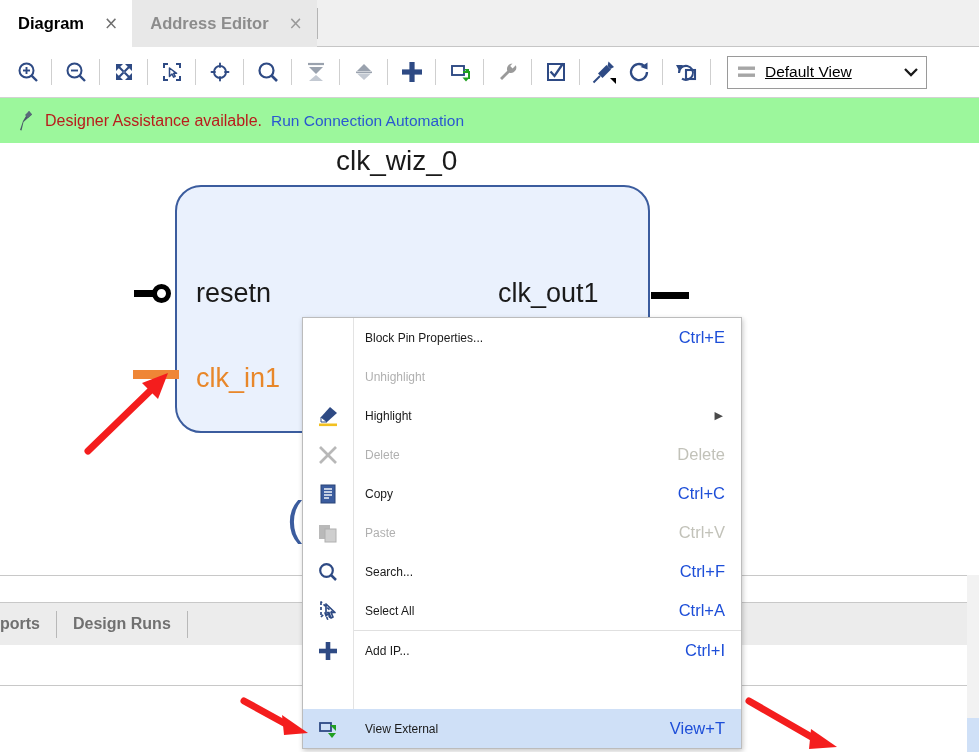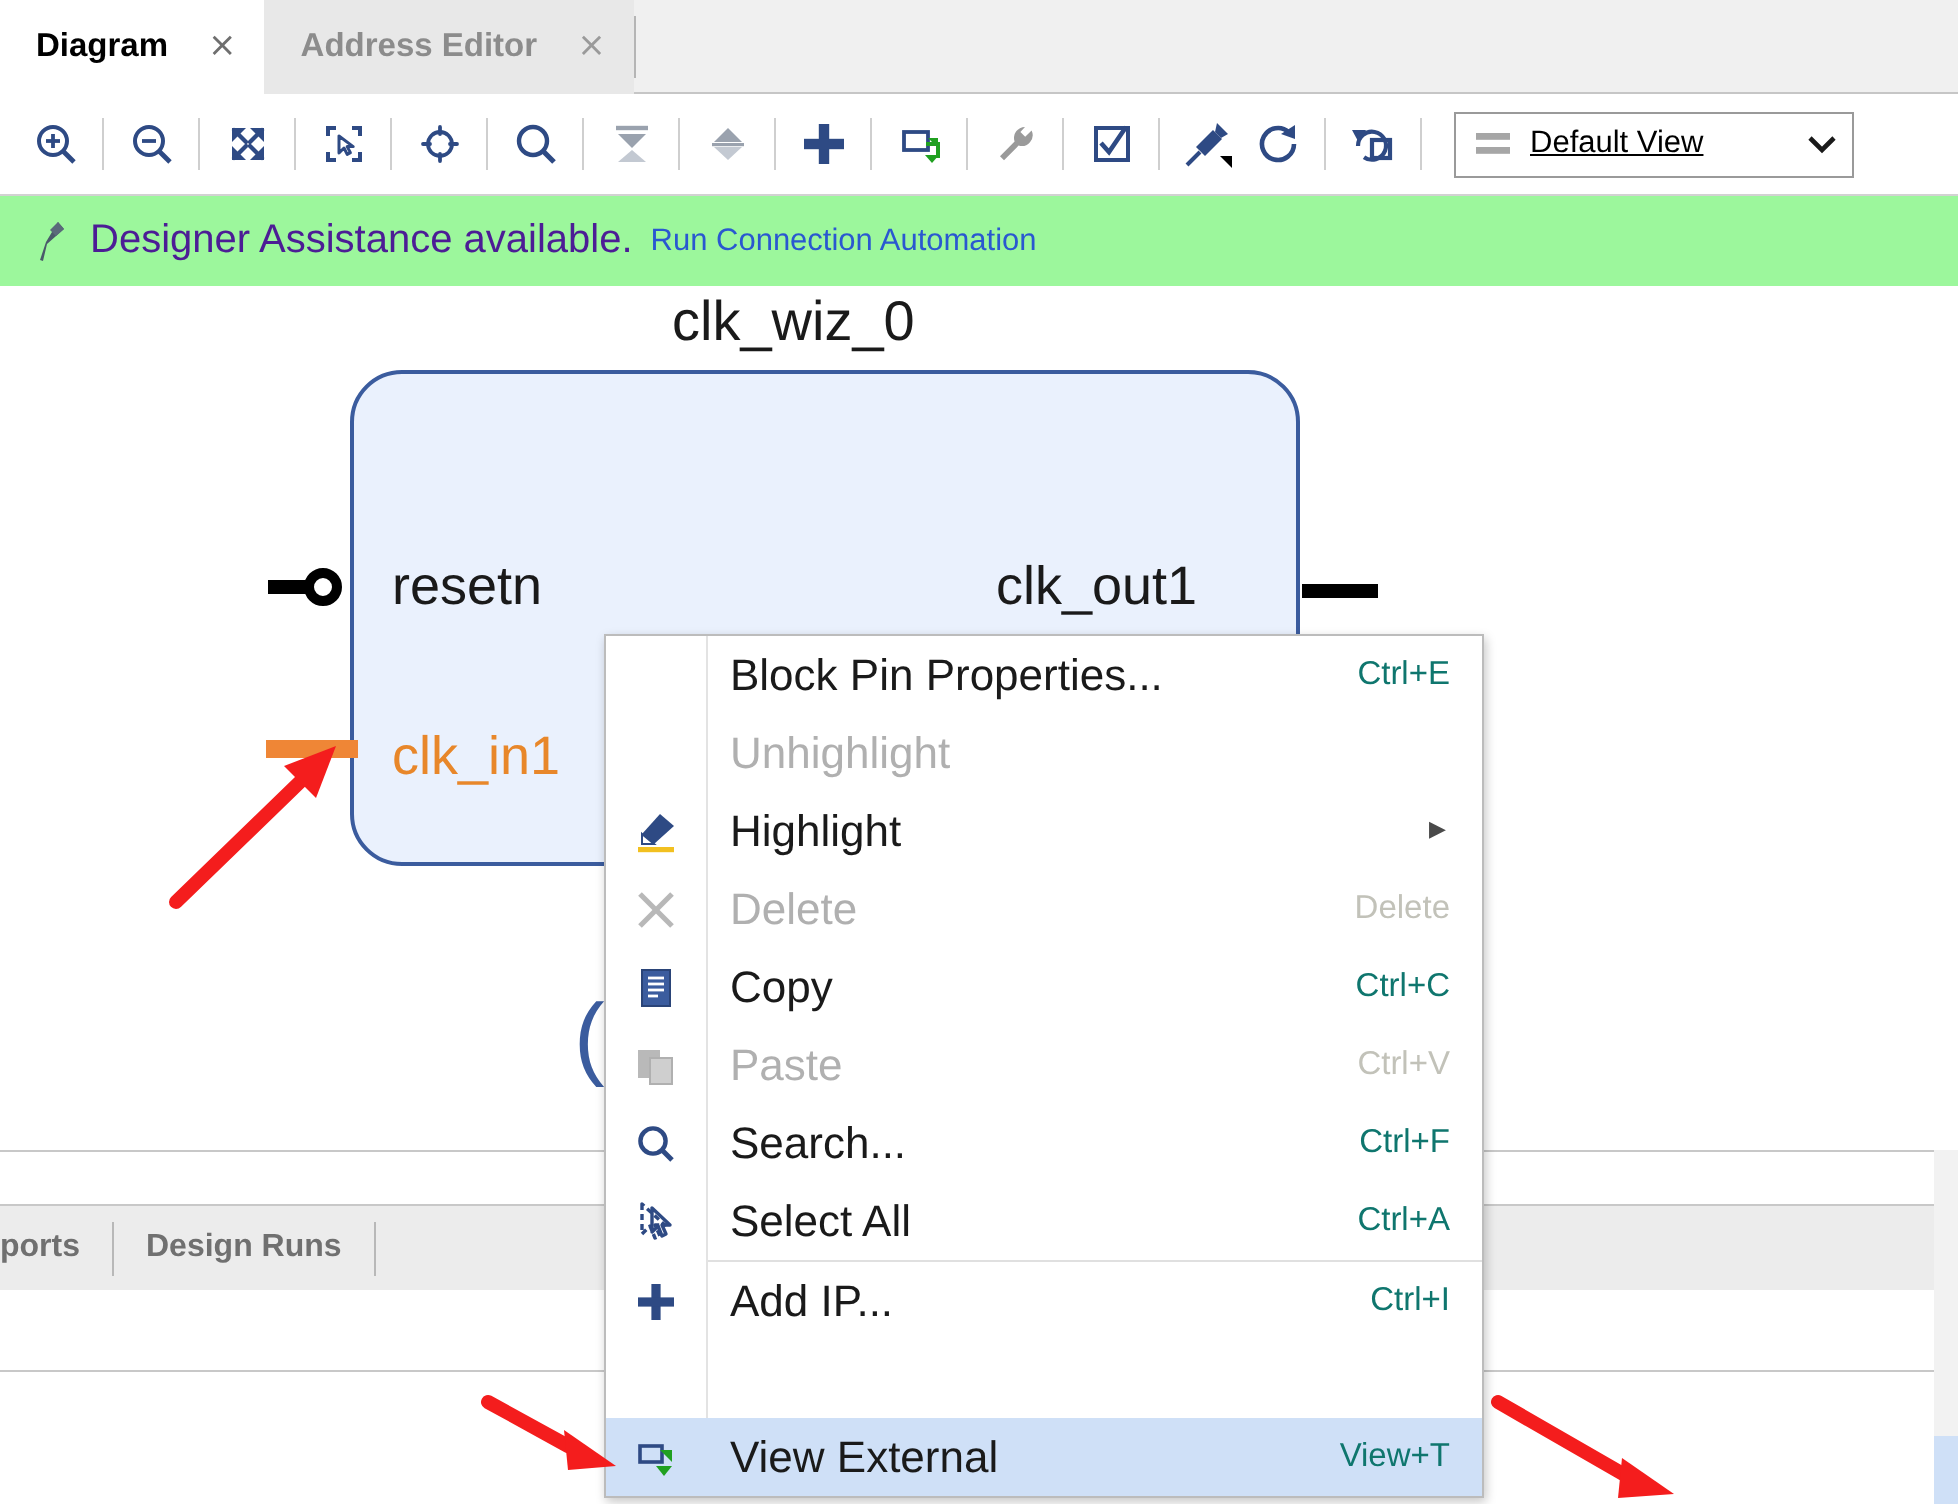--- a/index.html
+++ b/index.html
@@ -116,22 +116,22 @@
     position: absolute;
     left: 0; top: 98px;
     width: 979px; height: 45px;
     background: #9cf79c;
     display: flex;
     align-items: center;
     padding-left: 16px;
     box-sizing: border-box;
   }
   .assist-text {
-    font-size: 20px;
-    color: #4c1d95;
+    font-size: 16px;
+    color: #b91c1c;
     margin-left: 10px;
   }
   .assist-link {
     font-size: 15.5px;
     color: #2a58d0;
     margin-left: 9px;
     cursor: pointer;
   }
 
   
@@ -303,29 +303,29 @@
   .mi-icon {
     width: 50px;
     height: 39px;
     display: flex;
     align-items: center;
     justify-content: center;
     flex: 0 0 50px;
   }
   .mi-label {
     flex: 1;
-    font-size: 22px;
+    font-size: 12px;
     color: #1a1a1a;
     padding-left: 12px;
     white-space: nowrap;
   }
   .mi.disabled .mi-label { color: #b0b0b0; }
   .mi-accel {
     font-size: 16.5px;
-    color: #0f766e;
+    color: #1d4ed8;
     padding-right: 16px;
     white-space: nowrap;
   }
   .mi.disabled .mi-accel { color: #c2c2b9; }
   .mi-arrow {
     padding-right: 18px;
     font-size: 11px;
     color: #4a4a4a;
     line-height: 1;
   }

